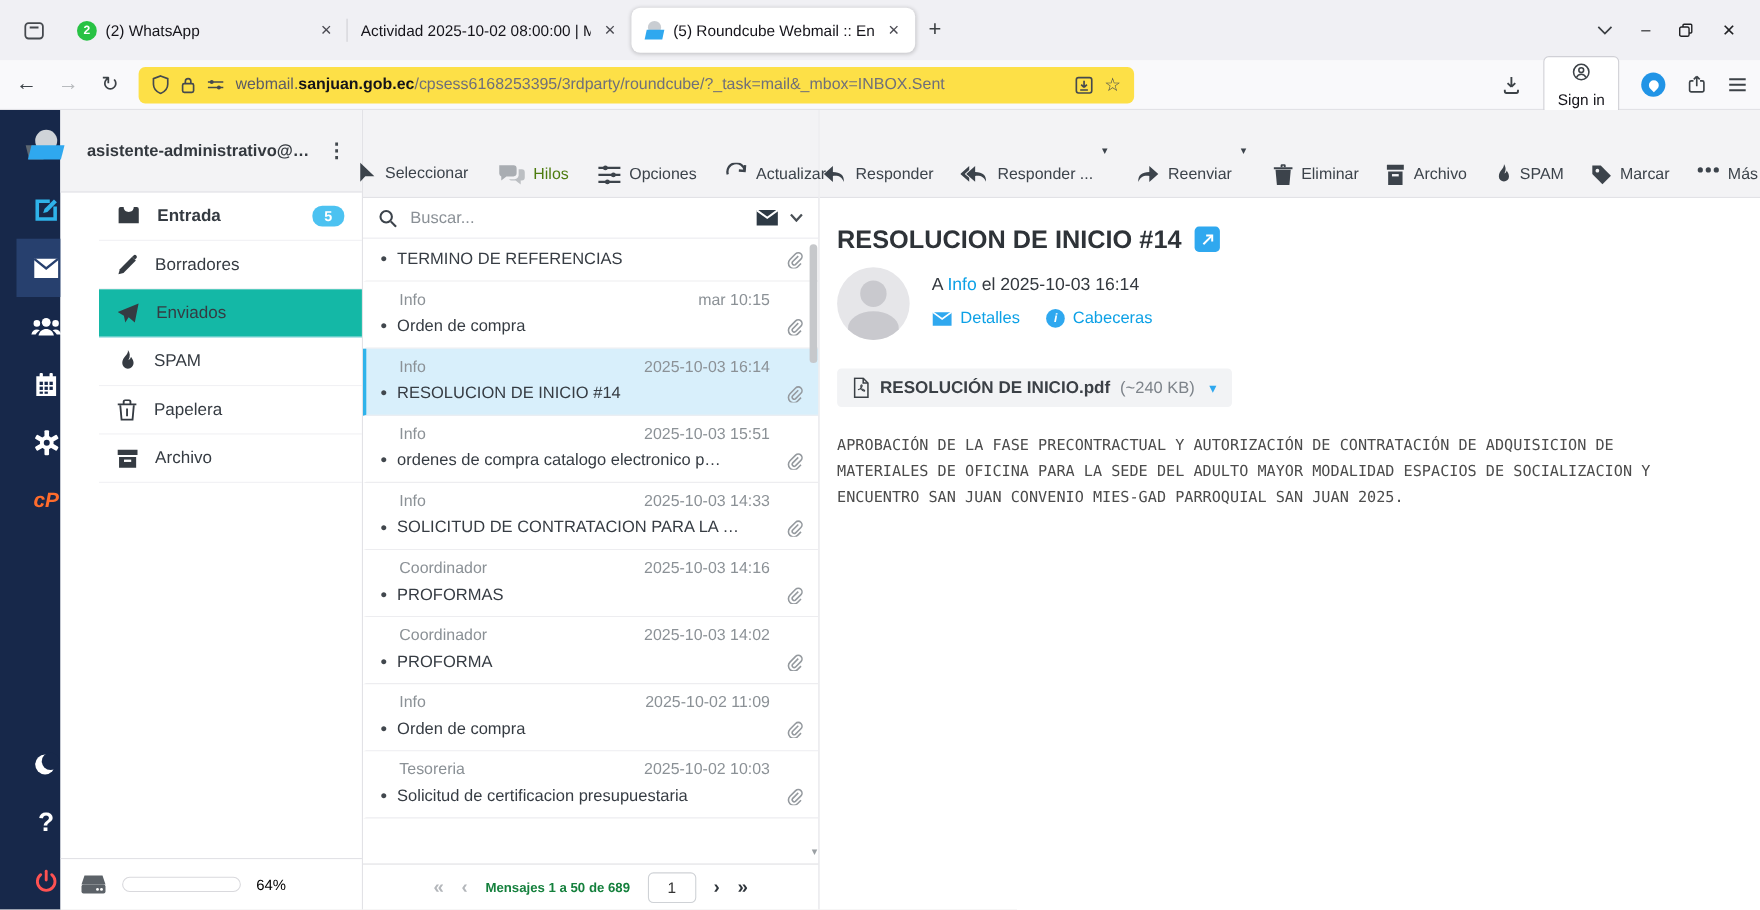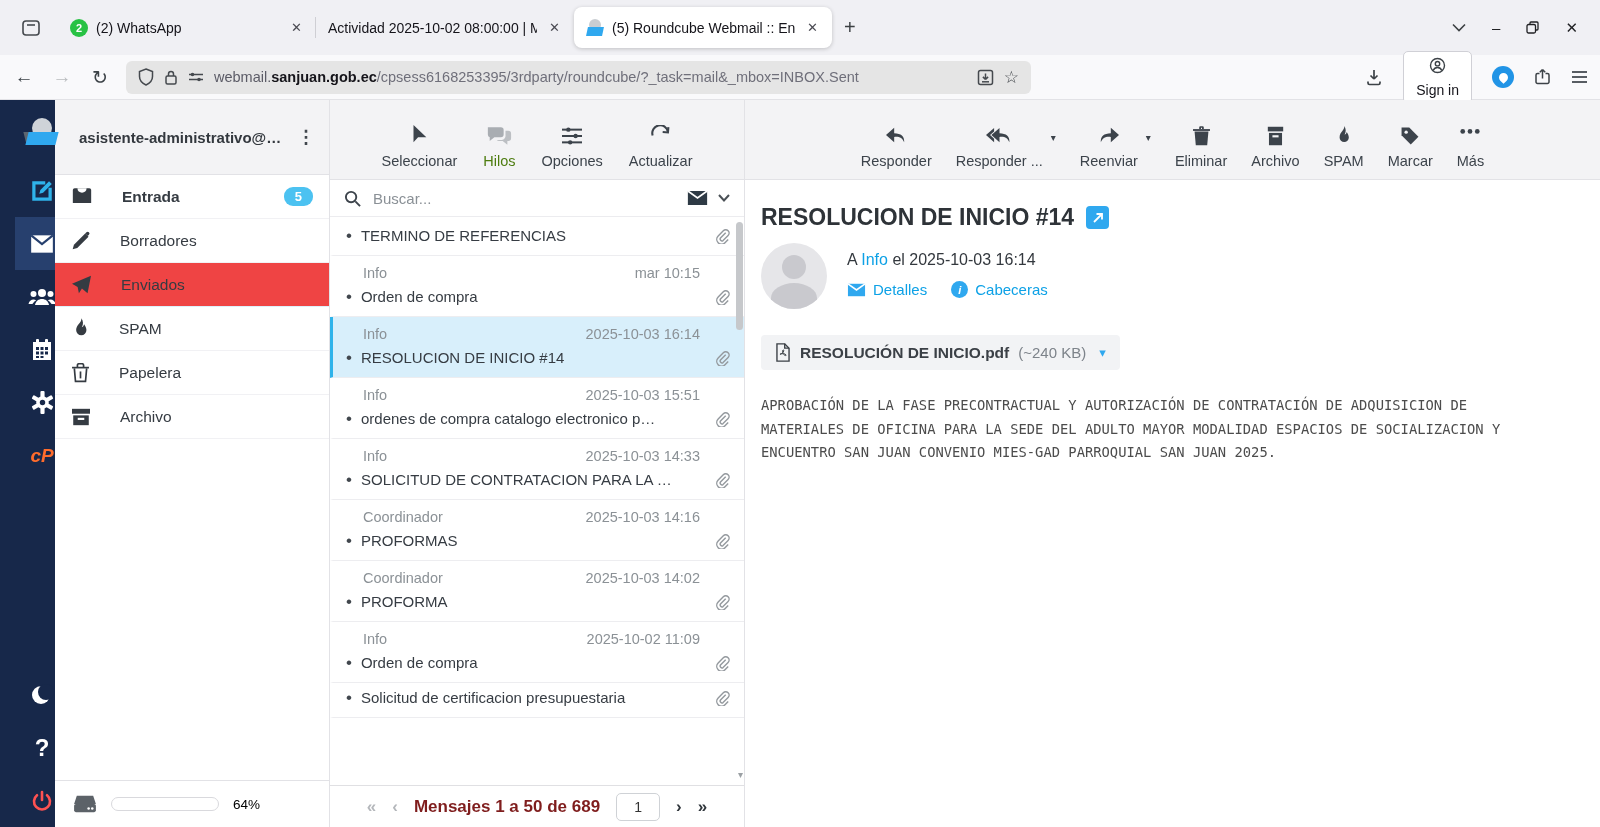--- a/index.html
+++ b/index.html
@@ -20,21 +20,21 @@
   .rc-favicon { width:18px; height:18px; position:relative; flex:0 0 auto; }
   .rc-favicon .ball { position:absolute; left:3px; top:0; width:12px; height:12px; border-radius:50%; background:#c9cdd2; }
   .rc-favicon .base { position:absolute; left:1px; top:8px; width:16px; height:9px; background:#2fa8ef; transform:skewX(-12deg); }
   .newtab { font-size:20px; color:#3c4043; padding:0 12px; }
   .tabbar-right { margin-left:auto; display:flex; align-items:center; gap:26px; padding-right:14px; color:#3c4043; }
   .winctl { font-size:15px; color:#202124; }
 
   .urlbar { height:45px; background:#f9f9fb; border-bottom:1px solid #e2e2e6; display:flex; align-items:center; padding:0 12px; gap:14px; flex:0 0 auto; }
   .nav-ic { font-size:19px; color:#3c4247; width:24px; text-align:center; }
   .nav-ic.disabled { color:#b8bbbe; }
-  .url-pill { width:905px; height:33px; background:#e5e5e5; border-radius:6px; display:flex; align-items:center; padding:0 12px; gap:10px; }
+  .url-pill { width:905px; height:33px; background:#fde047; border-radius:6px; display:flex; align-items:center; padding:0 12px; gap:10px; }
   .url-text { flex:1; font-size:14.5px; white-space:nowrap; overflow:hidden; color:#5b5b66; }
   .url-text .sub { color:#5b5b66; }
   .url-text .dom { color:#15141a; font-weight:bold; }
   .url-text .path { color:#6f6f7a; }
   .urlbar-right { margin-left:auto; display:flex; align-items:center; gap:20px; }
   .signin { display:flex; align-items:center; gap:8px; border:1px solid #d0d0d6; background:#fff; border-radius:5px; padding:5px 12px; font-size:14px; color:#15141a;flex-direction:column; }
   .blue-ext { width:22px; height:22px; border-radius:50%; background:#2194e6; display:flex; align-items:center; justify-content:center; }
   .blue-ext::after { content:""; width:9px; height:9px; background:#fff; border-radius:50% 50% 0 50%; transform:rotate(45deg); }
 
   
@@ -54,53 +54,53 @@
   .rc-logo .base { position:absolute; left:0; top:14px; width:30px; height:13px; background:#2fa8ef; transform:skewX(-14deg); }
   .rc-logo .base2 { position:absolute; left:-2px; top:14px; width:13px; height:13px; background:#5c6670; transform:skewX(14deg); }
   .help-glyph { font-size:24px; font-weight:bold; }
 
   
   .folders { width:275px; border-right:1px solid #e2e2e6; display:flex; flex-direction:column; background:#fff; flex:0 0 auto; }
   .account { height:75px; background:#f3f3f5; border-bottom:1px solid #e2e2e6; display:flex; align-items:center; padding:0 8px 0 24px; }
   .account-name { font-weight:bold; color:#33383e; font-size:15px; flex:1; white-space:nowrap; overflow:hidden; }
   .kebab { color:#41474d; font-size:18px; font-weight:bold; padding:0 6px; letter-spacing:0; }
   .folder-list { flex:1; }
-  .folder { height:44px; display:flex; align-items:center; gap:29px; padding:0 16px; border-bottom:1px solid #f1f1f4; color:#353b42; font-size:15.5px; }
+  .folder { height:44px; display:flex; align-items:center; gap:15px; padding:0 16px; border-bottom:1px solid #f1f1f4; color:#353b42; font-size:15.5px;margin-left:35px; }
   .folder .f-ic { color:#353b42; display:flex; }
-  .folder.selected { background:#ef4444; border-bottom-color:#ddf1fb; }
+  .folder.selected { background:#14b8a6; border-bottom-color:#ddf1fb; }
   .folder.bold .f-label { font-weight:bold; }
   .badge { margin-left:auto; background:#4cc2f1; color:#fff; font-size:13px; font-weight:bold; border-radius:9px; padding:2px 11px; }
   .quota { height:47px; border-top:1px solid #e2e2e6; display:flex; align-items:center; gap:14px; padding:0 18px; }
   .quota-bar { width:108px; height:14px; border:1px solid #d9d9dd; border-radius:8px; background:#fff; overflow:hidden; }
   .quota-fill { width:64%; height:100%; background:#5ec3f2; border-radius:8px 0 0 8px; }
   .quota-pct { color:#000000; font-size:13.5px; }
 
   
   .list { width:415px; border-right:1px solid #e2e2e6; display:flex; flex-direction:column; background:#fff; flex:0 0 auto; position:relative; }
   .list-toolbar { height:80px; background:#f3f3f5; border-bottom:1px solid #e2e2e6; display:flex; align-items:flex-end; justify-content:center; gap:26px; padding-bottom:10px; }
-  .tb-btn { display:flex; flex-direction:column; align-items:center; gap:7px; color:#3c434b; font-size:14.5px; }
+  .tb-btn { display:flex; flex-direction:row; align-items:center; gap:7px; color:#3c434b; font-size:14.5px; }
   .tb-btn.disabled { color:#4d7c0f; }
   .searchrow { height:37px; display:flex; align-items:center; gap:10px; padding:0 14px; border-bottom:1px solid #ececef; }
   .search-input { border:none; outline:none; flex:1; font-size:15px; color:#333; font-family:"Liberation Sans",sans-serif; }
   .search-input::placeholder { color:#8a9096; }
   .msgs { flex:1; overflow:hidden; }
   .block { border-bottom:1px solid #ededf0; border-left:3px solid transparent; }
   .block.selected { background:#d8effb; border-left-color:#2fb3ea; }
   .row-sender { display:flex; padding:8px 44px 0 30px; color:#8b9196; font-size:14.5px; line-height:18px; }
   .row-sender .date { margin-left:auto; }
   .row-subject { display:flex; align-items:center; padding:5px 14px 9px 13px; color:#363c43; font-size:15px; line-height:20px; }
   .bullet { color:#41474d; margin-right:9px; font-size:17px; }
   .subj { flex:1; white-space:nowrap; overflow:hidden; }
   .clip { margin-left:8px; color:#94999e; display:flex; }
   .vscroll-thumb { position:absolute; right:1px; top:122px; width:7px; height:108px; background:#c6c8cb; border-radius:4px; }
   .vscroll-arrow { position:absolute; right:1px; bottom:47px; color:#9ba0a4; font-size:10px; }
   .list-footer { height:42px; border-top:1px solid #e0e0e3; display:flex; align-items:center; justify-content:center; gap:16px; }
   .pg-nav { font-size:17px; font-weight:bold; color:#2f353b; }
   .pg-nav.disabled { color:#b4b7bb; }
-  .pg-label { font-size:17px; font-weight:bold; color:#7f1d1d; }
+  .pg-label { font-size:12px; font-weight:bold; color:#15803d; }
   .pg-input { width:44px; height:28px; text-align:center; border:1px solid #cfd2d6; border-radius:5px; font-size:14px; color:#333; outline:none; }
 
   
   .reader { flex:1; display:flex; flex-direction:column; background:#fff; min-width:0; }
   .reader-toolbar { height:80px; background:#f3f3f5; border-bottom:1px solid #e2e2e6; display:flex; align-items:flex-end; justify-content:center; gap:24px; padding-bottom:10px; }
   .caret-sm { color:#3c434b; font-size:10px; margin:0 0 26px -16px; }
   .reader-content { flex:1; padding:16px 16px 0 16px; overflow:hidden; }
   .subject-row { display:flex; align-items:center; gap:12px; margin:8px 0 12px 0; }
   .subject-h { font-size:23px; font-weight:bold; color:#2e3338; margin:0; }
   .ext-btn { width:23px; height:23px; border-radius:4px; background:#2fa8ef; color:#fff; display:flex; align-items:center; justify-content:center; }
@@ -554,20 +554,24 @@
               <span class="bullet">•</span>
               <span class="subj">Orden de compra</span>
               <span class="clip">
                 <svg width="15" height="16" viewBox="0 0 18 20" fill="none" stroke="currentColor" stroke-width="1.8">
                   <path d="M13 6l-6.5 6.5a2.3 2.3 0 003.2 3.2L16 9.4a4.2 4.2 0 00-6-6L3.6 9.9a6 6 0 008.5 8.5l4-4"></path>
                 </svg>
               </span>
             </div>
         </div>
         <div class="block">
+          <div class="row-sender">
+              <span>Tesoreria</span>
+              <span class="date">2025-10-02 10:03</span>
+            </div>
           <div class="row-subject">
               <span class="bullet">•</span>
               <span class="subj">Solicitud de certificacion presupuestaria</span>
               <span class="clip">
                 <svg width="15" height="16" viewBox="0 0 18 20" fill="none" stroke="currentColor" stroke-width="1.8">
                   <path d="M13 6l-6.5 6.5a2.3 2.3 0 003.2 3.2L16 9.4a4.2 4.2 0 00-6-6L3.6 9.9a6 6 0 008.5 8.5l4-4"></path>
                 </svg>
               </span>
             </div>
         </div>

